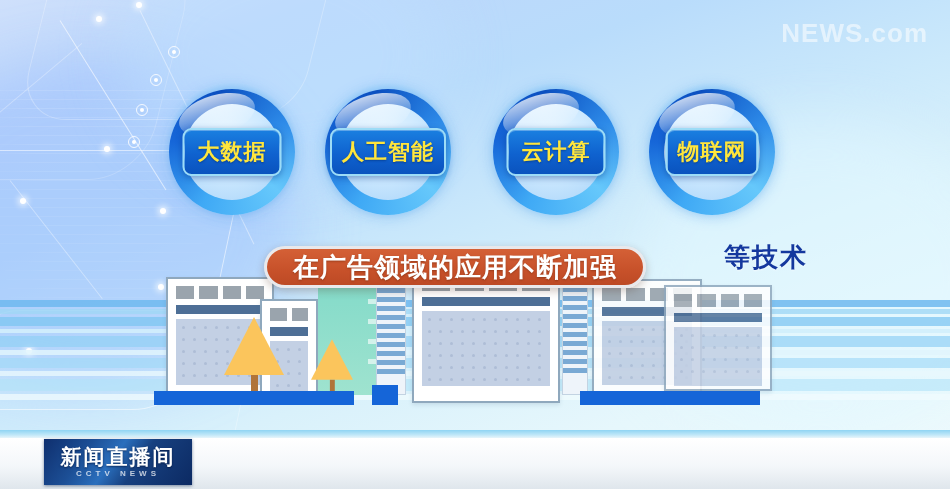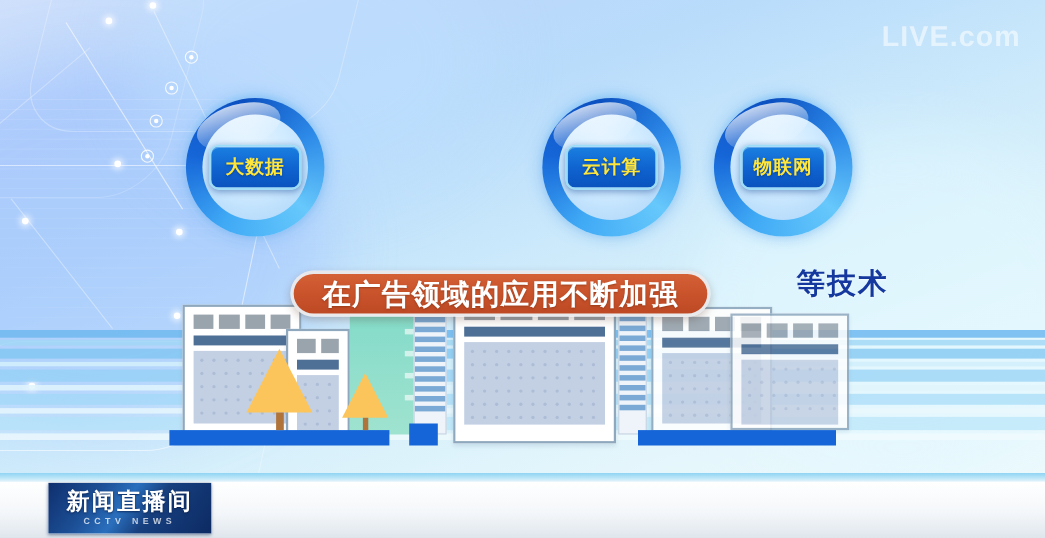--- a/index.html
+++ b/index.html
@@ -71,21 +71,21 @@
     background:conic-gradient(from 210deg,#3fa9f5 0deg,#1666d8 70deg,#0b4fc0 140deg,#2d8ae8 210deg,#66c8fb 280deg,#3fa9f5 360deg);
     box-shadow:0 0 14px rgba(60,150,235,.55);}
   .badge .ring-in{position:absolute;left:22px;top:22px;right:22px;bottom:22px;border-radius:50%;
     background:radial-gradient(circle at 45% 35%, #e8f6ff 0%, #cfeaff 45%, #b7dcfb 78%, #cfe9fd 100%);}
   .badge .ring-hl{position:absolute;left:16px;top:13px;width:78px;height:40px;border-radius:50%;
     background:linear-gradient(180deg,rgba(255,255,255,.75),rgba(255,255,255,0));transform:rotate(-16deg);}
   .badge .plate{position:absolute;left:50%;top:50%;transform:translate(-50%,-50%);
     padding:7px 13px;border-radius:9px;border:2px solid #9ddcf7;white-space:nowrap;
     background:linear-gradient(180deg,#1a7fe0 0%,#0f62cf 55%,#0a53be 100%);
     box-shadow:0 2px 6px rgba(10,60,140,.45), inset 0 1px 0 rgba(255,255,255,.3);}
-  .badge .plate span{font-size:17px;font-weight:bold;color:#ffe63c;letter-spacing:1px;
+  .badge .plate span{font-size:22px;font-weight:bold;color:#ffe63c;letter-spacing:1px;
     text-shadow:0 1px 2px rgba(0,40,110,.55);font-family:"Liberation Sans","DejaVu Sans",sans-serif;}
   #badge-0{left:162px;top:82px;}
   #badge-1{left:318px;top:82px;}
   #badge-2{left:486px;top:82px;}
   #badge-3{left:642px;top:82px;}
   #badge-1 .plate,#badge-3 .plate{padding:7px 10px;}
 
   
   #banner{position:absolute;left:264px;top:246px;height:42px;padding:0 26px;display:flex;align-items:center;
     border-radius:22px;background:linear-gradient(180deg,#d46036 0%,#c7512a 60%,#bd4a25 100%);
@@ -182,21 +182,21 @@
         <span style="top:29px;height:4px;background:rgba(210,238,252,.9)"></span>
         <span style="top:36px;height:11px;background:rgba(146,208,245,.7)"></span>
         <span style="top:50px;height:5px;background:rgba(225,245,253,.85)"></span>
         <span style="top:58px;height:10px;background:rgba(160,217,247,.65)"></span>
         <span style="top:71px;height:5px;background:rgba(232,248,253,.8)"></span>
         <span style="top:79px;height:12px;background:rgba(176,226,249,.6)"></span>
         <span style="top:94px;height:6px;background:rgba(240,251,254,.75)"></span>
       </div>
   </div>
 
-  <div id="cctv-watermark">LIVE.com</div>
+  <div id="cctv-watermark">NEWS.com</div>
 
   <div id="cityscape">
     <div class="doc bld" style="left:26px;bottom:10px;width:108px;height:118px;">
       <div class="hdrrow">
           <i></i>
           <i></i>
           <i></i>
           <i></i>
         </div>
       <div class="bar"></div>
@@ -483,20 +483,29 @@
   <div id="badges">
     <div class="badge" id="badge-0">
       <div class="ring-outer"></div>
       <div class="ring-mid"></div>
       <div class="ring-in"></div>
       <div class="ring-hl"></div>
       <div class="plate">
         <span>大数据</span>
       </div>
     </div>
+    <div class="badge" id="badge-1">
+      <div class="ring-outer"></div>
+      <div class="ring-mid"></div>
+      <div class="ring-in"></div>
+      <div class="ring-hl"></div>
+      <div class="plate">
+        <span>人工智能</span>
+      </div>
+    </div>
     <div class="badge" id="badge-2">
       <div class="ring-outer"></div>
       <div class="ring-mid"></div>
       <div class="ring-in"></div>
       <div class="ring-hl"></div>
       <div class="plate">
         <span>云计算</span>
       </div>
     </div>
     <div class="badge" id="badge-3">

